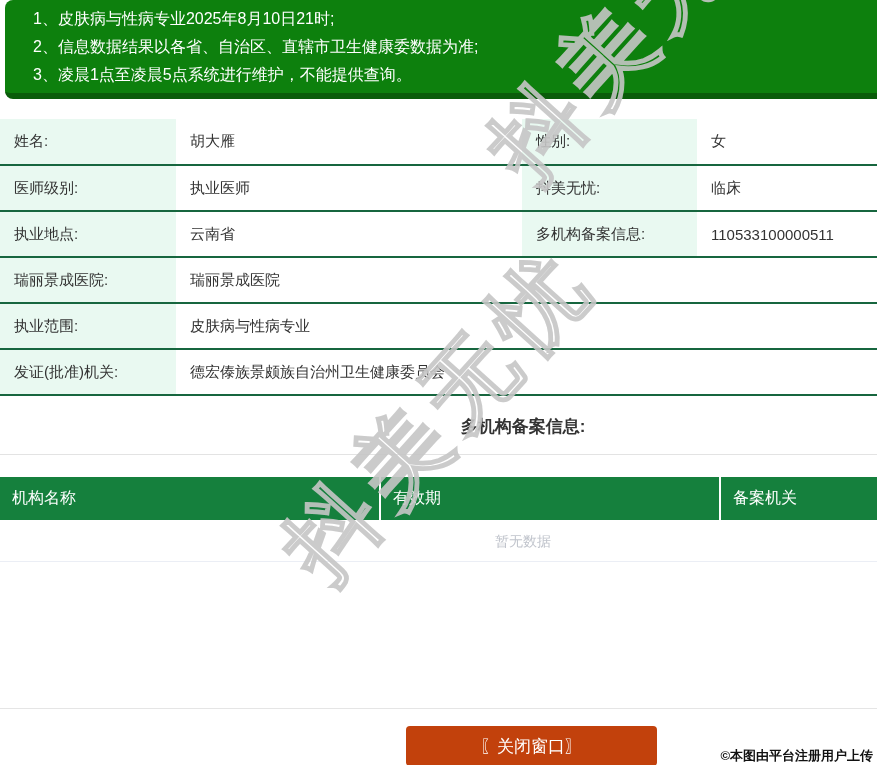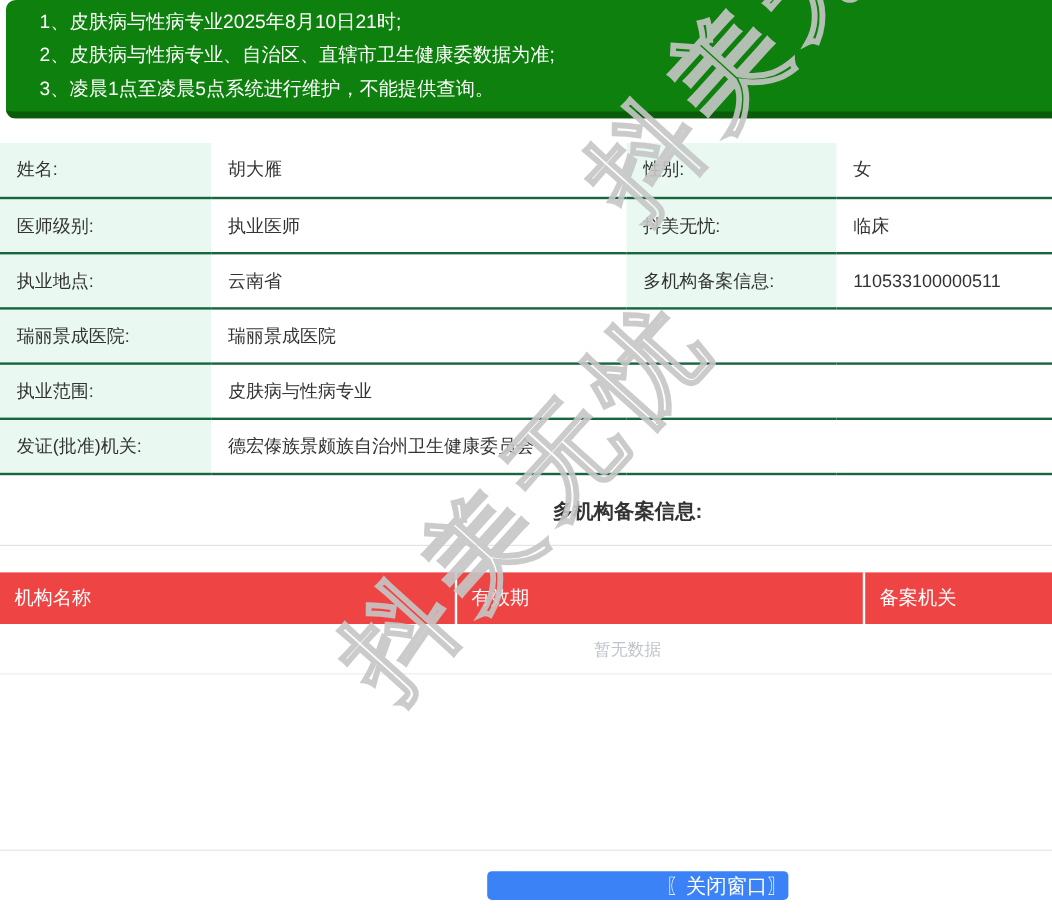--- a/index.html
+++ b/index.html
@@ -64,21 +64,21 @@
 
   
   .records-table {
     width: 1046px;
     border-collapse: collapse;
     table-layout: fixed;
     margin-top: 22px;
     font-size: 16px;
   }
   .records-table th {
-    background: #ef4444;
+    background: #15803d;
     color: #fff;
     font-weight: normal;
     text-align: left;
     height: 43px;
     padding-left: 12px;
     vertical-align: middle;
   }
   .records-table th + th { border-left: 2px solid #ffffff; }
   .rcol-1 { width: 380px; }
   .rcol-2 { width: 340px; }
@@ -92,29 +92,28 @@
     border-bottom: 1px solid #ebeef5;
   }
 
   
   .footer-divider { margin-top: 146px; border-top: 1px solid #e5e5e5; height: 0; }
   .button-row { padding-top: 17px; text-align: center; }
   .close-btn {
     position: relative;
     left: 8px;
     width: 251px;
-    height: 24px;
-    background: #3b82f6;
+    height: 40px;
+    background: #c2410c;
     color: #fff;
     font-size: 17px;
     border: none;
     border-radius: 4px;
     cursor: pointer;
     font-family: "Liberation Sans", "DejaVu Sans", sans-serif;
-    text-align: right;
   }
   .copyright {
     position: absolute;
     top: 747px;
     right: 4px;
     z-index: 10;
     font-size: 13px;
     font-weight: bold;
     color: #111;
     text-shadow: -1px -1px 0 #fff, 1px -1px 0 #fff, -1px 1px 0 #fff, 1px 1px 0 #fff;
@@ -146,21 +145,21 @@
 <body>
 
 <div class="viewport">
   <div class="page">
 
     <div class="notice-banner">
       <div class="notice-line">
         <span class="num">1、</span><span>皮肤病与性病专业</span><b>2025年8月10日21时</b><span>;</span>
       </div>
       <div class="notice-line">
-        <span class="num">2、</span><span>皮肤病与性病专业、自治区、直辖市卫生健康委数据为准;</span><b></b><span></span>
+        <span class="num">2、</span><span>信息数据结果以各省、自治区、直辖市卫生健康委数据为准;</span><b></b><span></span>
       </div>
       <div class="notice-line">
         <span class="num">3、</span><span></span><b>凌晨1点至凌晨5点</b><span>系统进行维护，不能提供查询。</span>
       </div>
     </div>
 
     <table class="info-table">
       <tbody>
           <tr>
         <td class="lbl col-l1">姓名:</td>
@@ -212,13 +211,14 @@
     <div class="footer-divider"></div>
     <div class="button-row">
       <button class="close-btn">〖关闭窗口〗</button>
     </div>
 
   </div>
 
   <div class="watermark watermark-main">抖美无忧</div>
   <div class="watermark watermark-secondary">抖美无忧</div>
 
+  <div class="copyright">©本图由平台注册用户上传</div>
 </div>
 
 </body></html>

